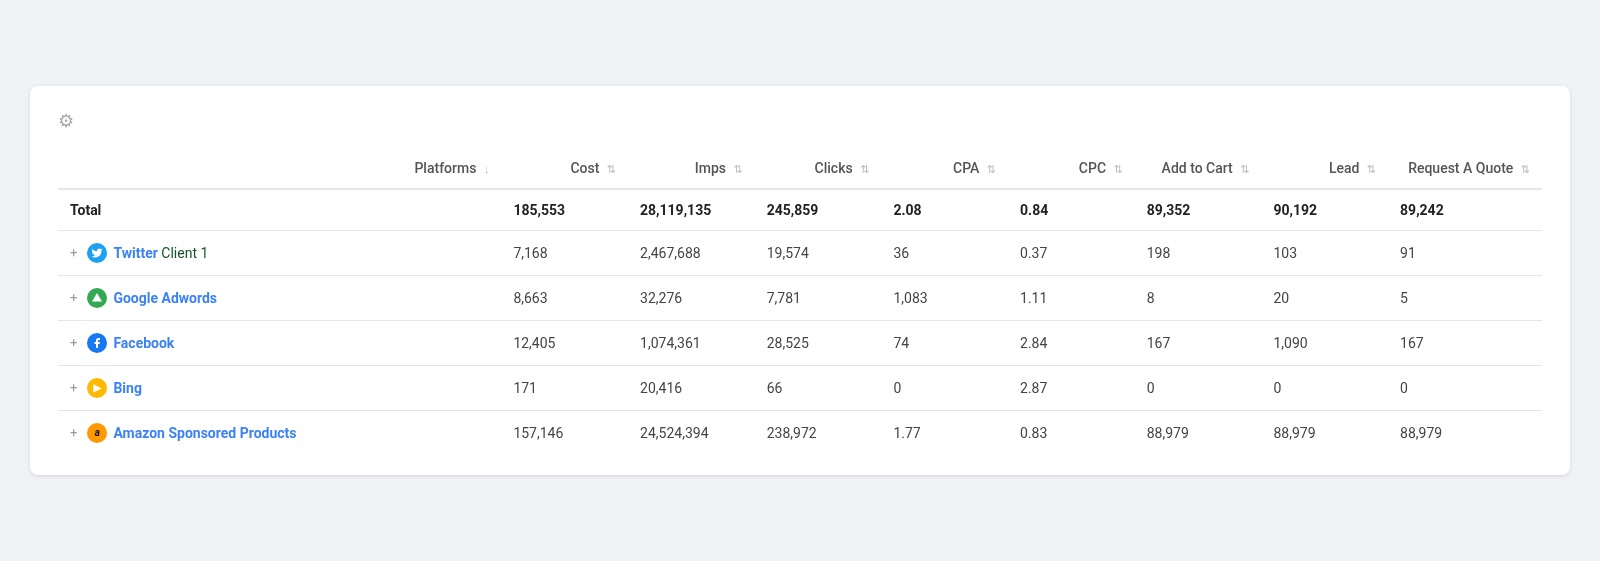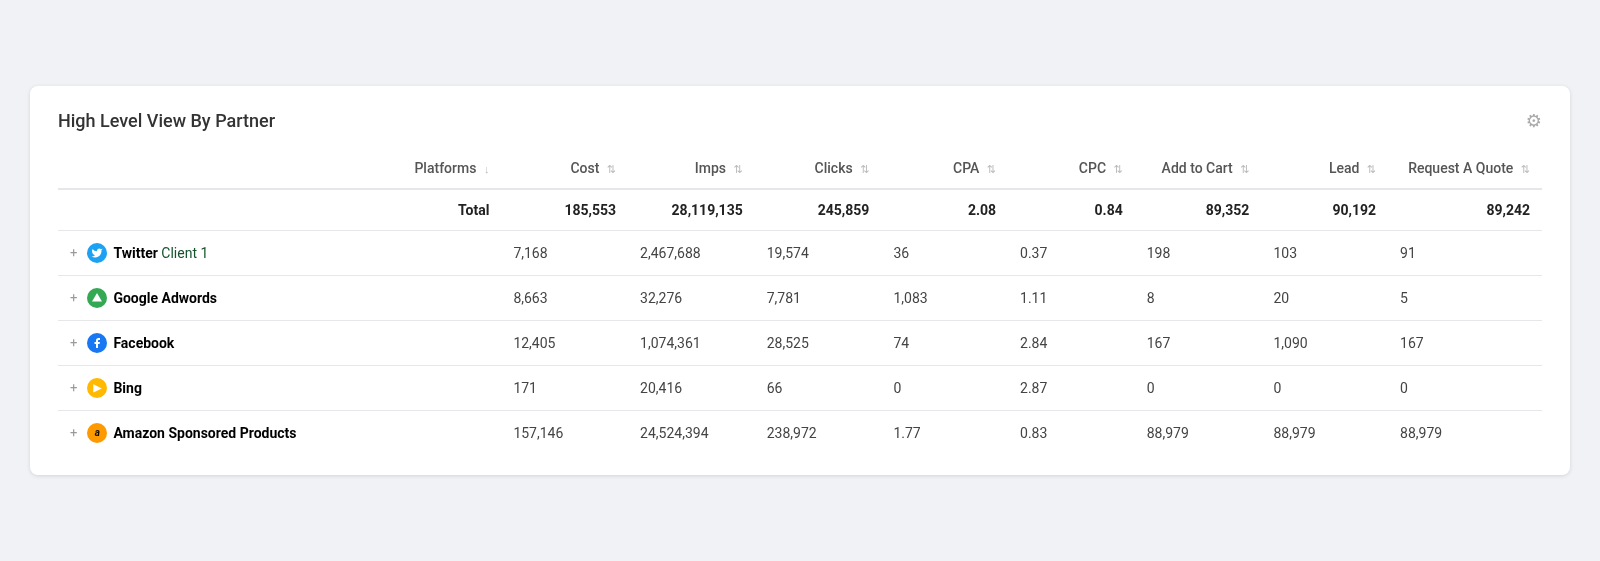--- a/index.html
+++ b/index.html
@@ -63,21 +63,20 @@
       border-bottom: 1px solid #e5e7eb;
     }
     tbody tr:last-child {
       border-bottom: none;
     }
     .total-row td {
       font-weight: 700;
       color: #222;
       padding: 12px 12px;
       background: #fff;
-      text-align: right;
     }
     .data-row td {
       padding: 12px 12px;
       color: #444;
     }
     .platform-cell {
       display: flex;
       align-items: center;
       gap: 6px;
     }
@@ -114,39 +113,38 @@
     .icon-bing {
       background: #ffb900;
       color: white;
     }
     .icon-amazon {
       background: #ff9900;
       color: white;
     }
     .platform-name {
       font-weight: 700;
-      color: #000000;
+      color: #3b82f6;
     }
     .platform-sublabel {
       font-weight: 400;
       color: #14532d;
     }
     th.col-addtocart {
       line-height: 1.3;
     }
     th.col-requestaquote {
       line-height: 1.3;
     }
   </style>
 </head>
 <body>
 
 <div class="card">
   <div class="card-header">
-    <span class="card-title">High Level View By Partner</span>
     <span class="gear-icon">⚙</span>
   </div>
 
   <table>
     <thead>
       <tr>
         <th class="col-platforms">
           <span>Platforms</span>
           <span class="sort-icon">↓</span>
         </th>

